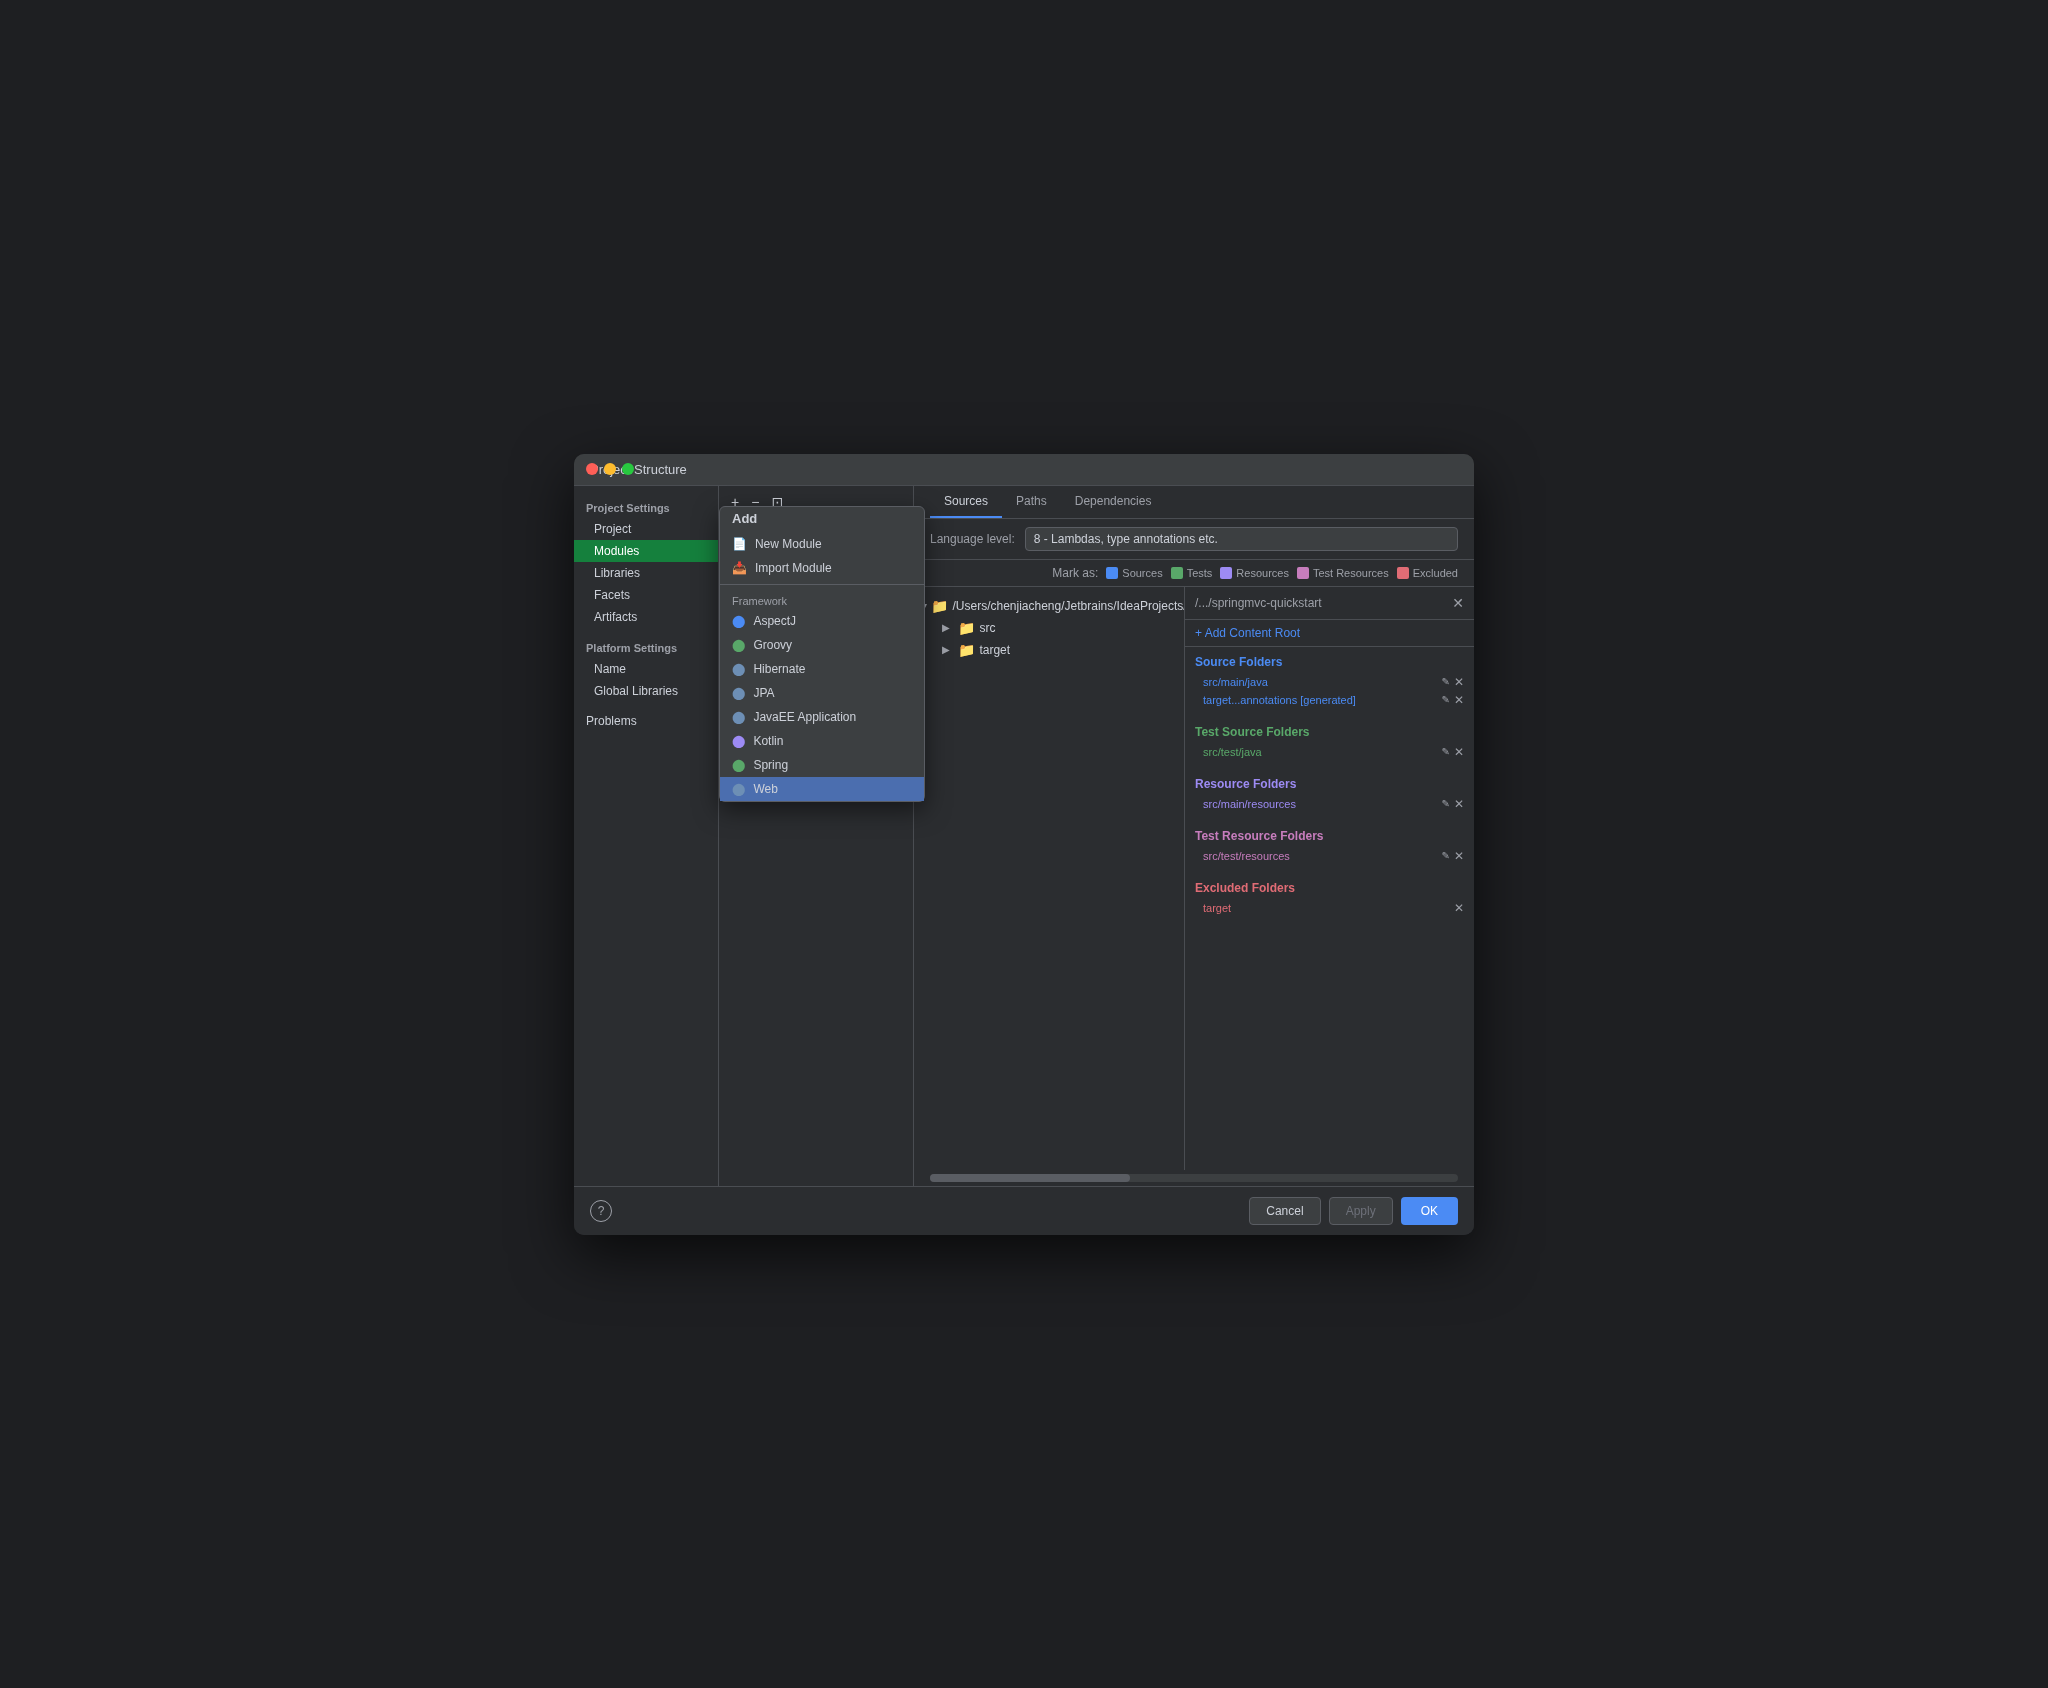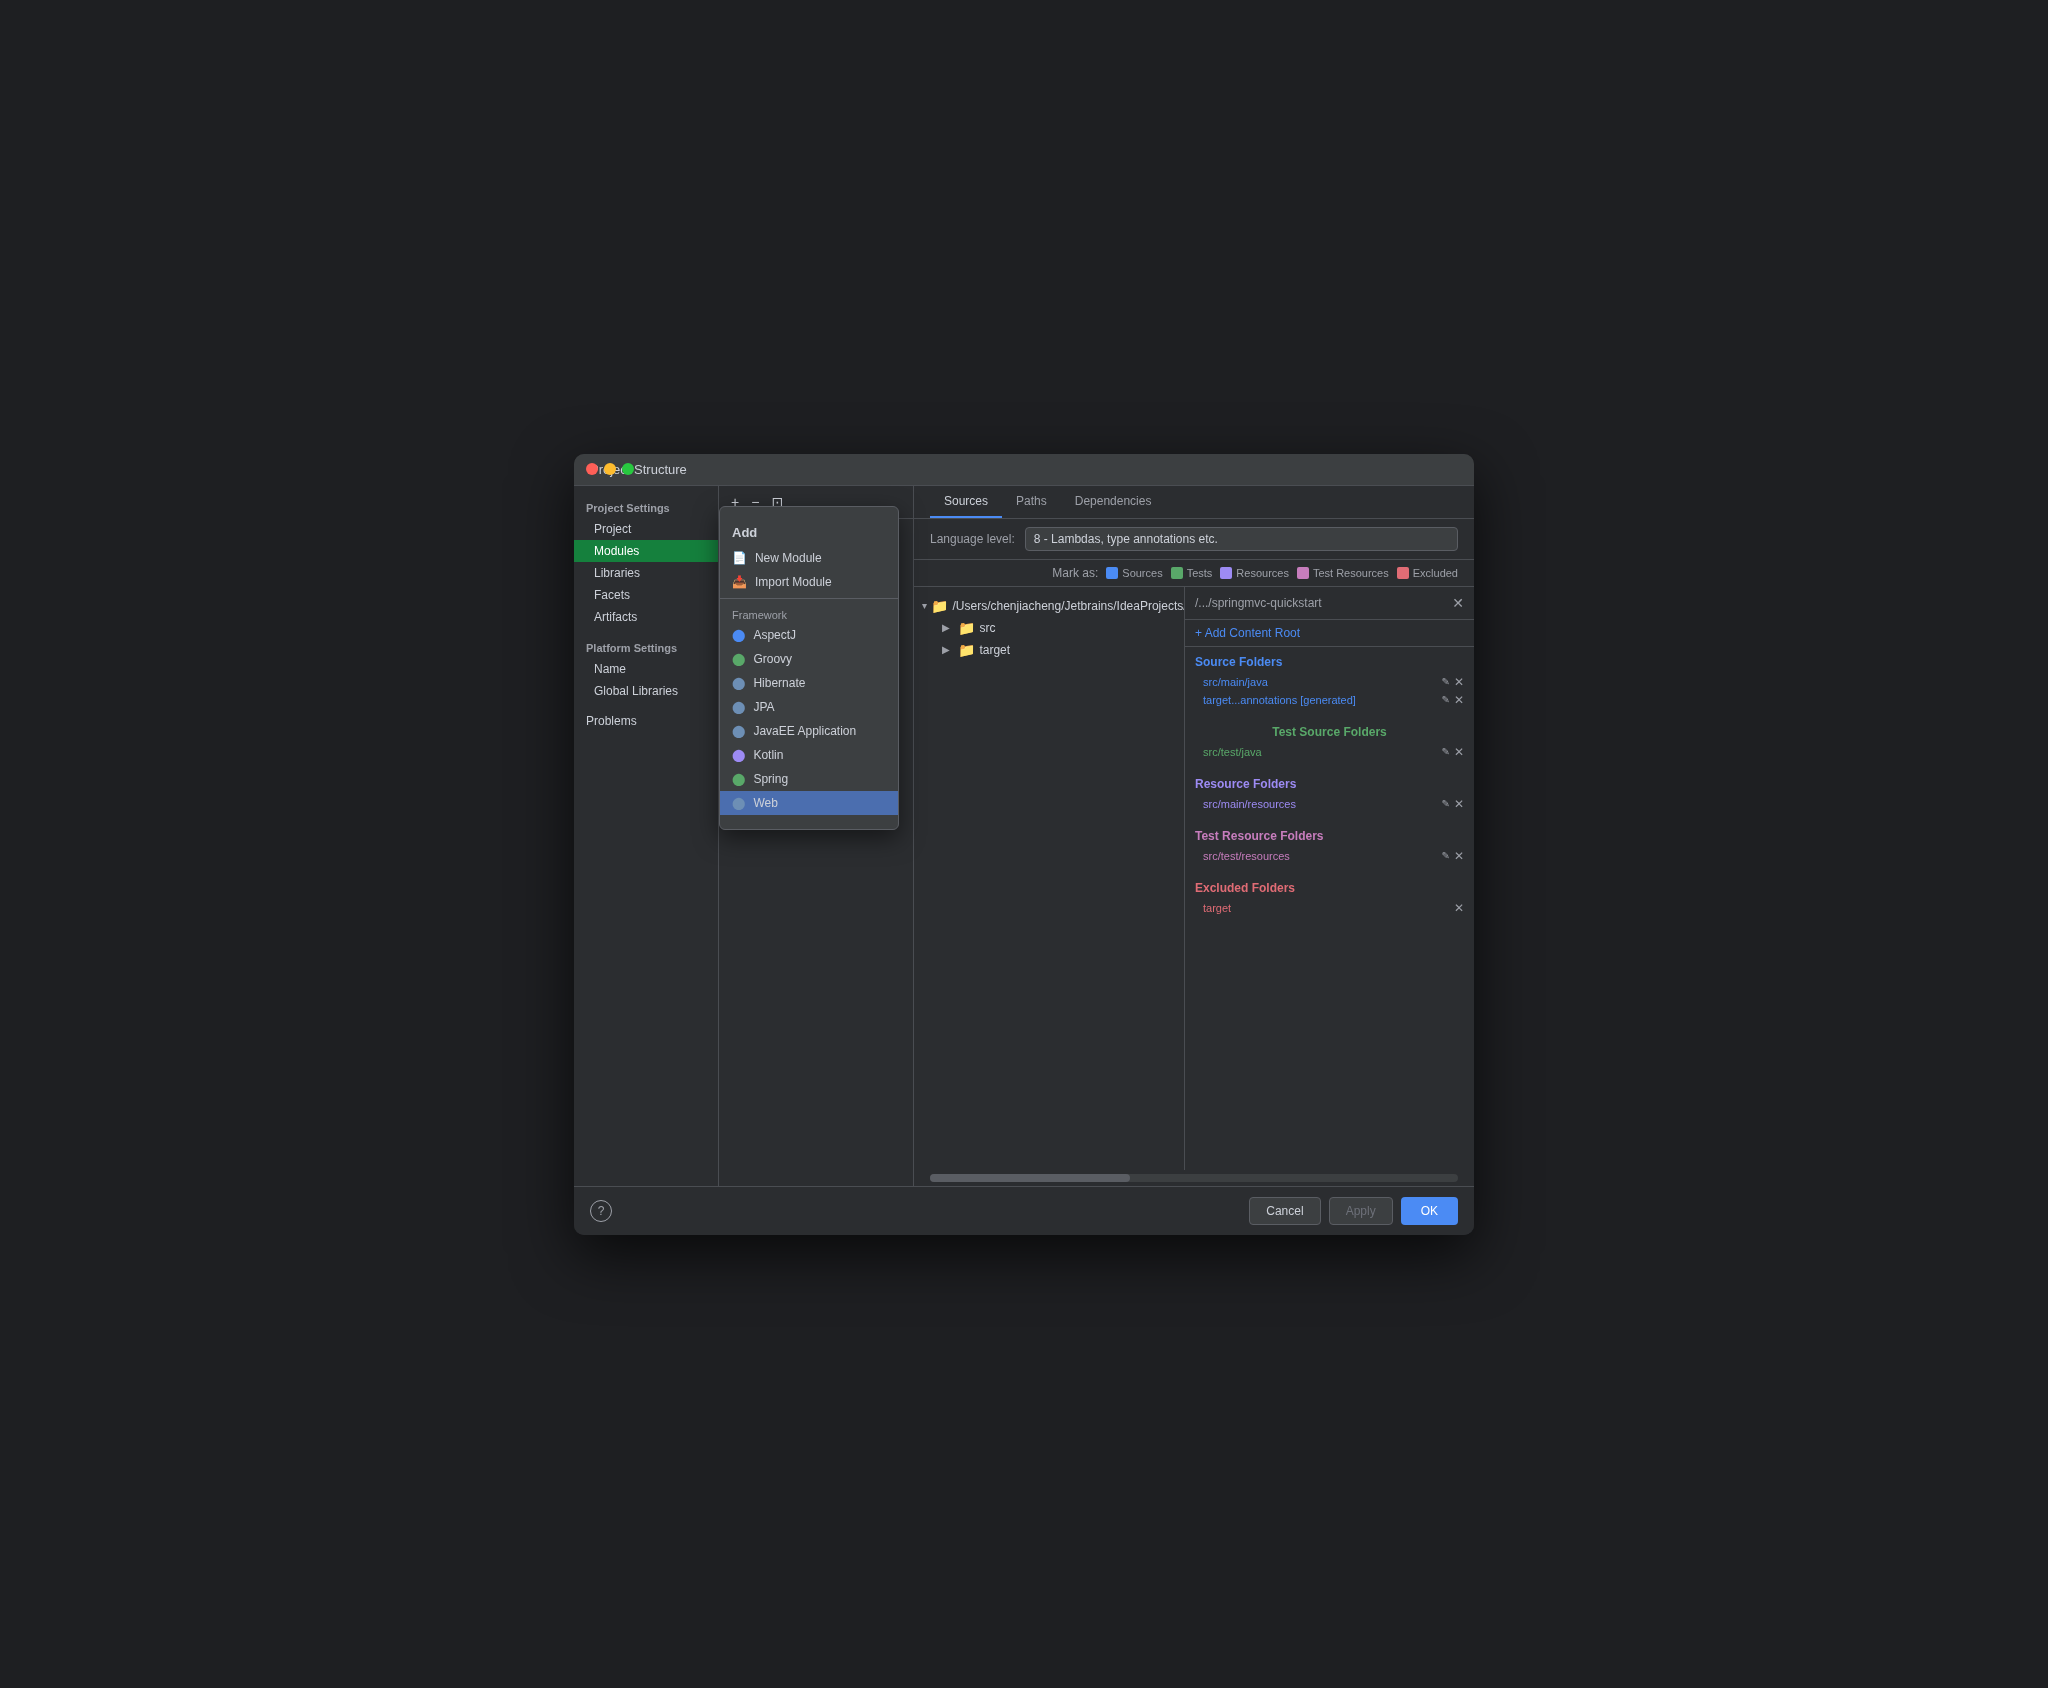--- a/index.html
+++ b/index.html
@@ -100,27 +100,27 @@
       cursor: pointer;
       padding: 2px 4px;
       font-size: 14px;
       border-radius: 3px;
     }
     
     .dropdown-panel {
       position: absolute;
       left: 145px;
       top: 52px;
-      width: 180px;
+      width: 206px;
       background: #3c3f41;
       border: 1px solid #5a5d63;
       border-radius: 6px;
       box-shadow: 0 8px 24px rgba(0,0,0,0.5);
       z-index: 100;
-      padding: 14px 0;
+      padding: 0 0;
     }
     .dropdown-item {
       display: flex;
       align-items: center;
       padding: 5px 12px;
       cursor: pointer;
       color: #cdd1d9;
       font-size: 12px;
       gap: 8px;
     }
@@ -250,21 +250,21 @@
     .add-content-root {
       display: flex;
       align-items: center;
       gap: 4px;
       color: #4b8bf4;
       font-size: 12px;
       cursor: pointer;
     }
     .section-group { padding: 8px 10px; }
     .section-title-source { color: #4b8bf4; font-size: 12px; font-weight: 600; margin-bottom: 4px; }
-    .section-title-test { color: #59a869; font-size: 12px; font-weight: 600; margin-bottom: 4px; text-align: center; }
+    .section-title-test { color: #59a869; font-size: 12px; font-weight: 600; margin-bottom: 4px; }
     .section-title-resource { color: #9d8bf4; font-size: 12px; font-weight: 600; margin-bottom: 4px; }
     .section-title-testresource { color: #c77dbd; font-size: 12px; font-weight: 600; margin-bottom: 4px; }
     .section-title-excluded { color: #e06c75; font-size: 12px; font-weight: 600; margin-bottom: 4px; }
     .folder-entry {
       display: flex;
       align-items: center;
       justify-content: space-between;
       padding: 2px 0 2px 8px;
     }
     .folder-path {

